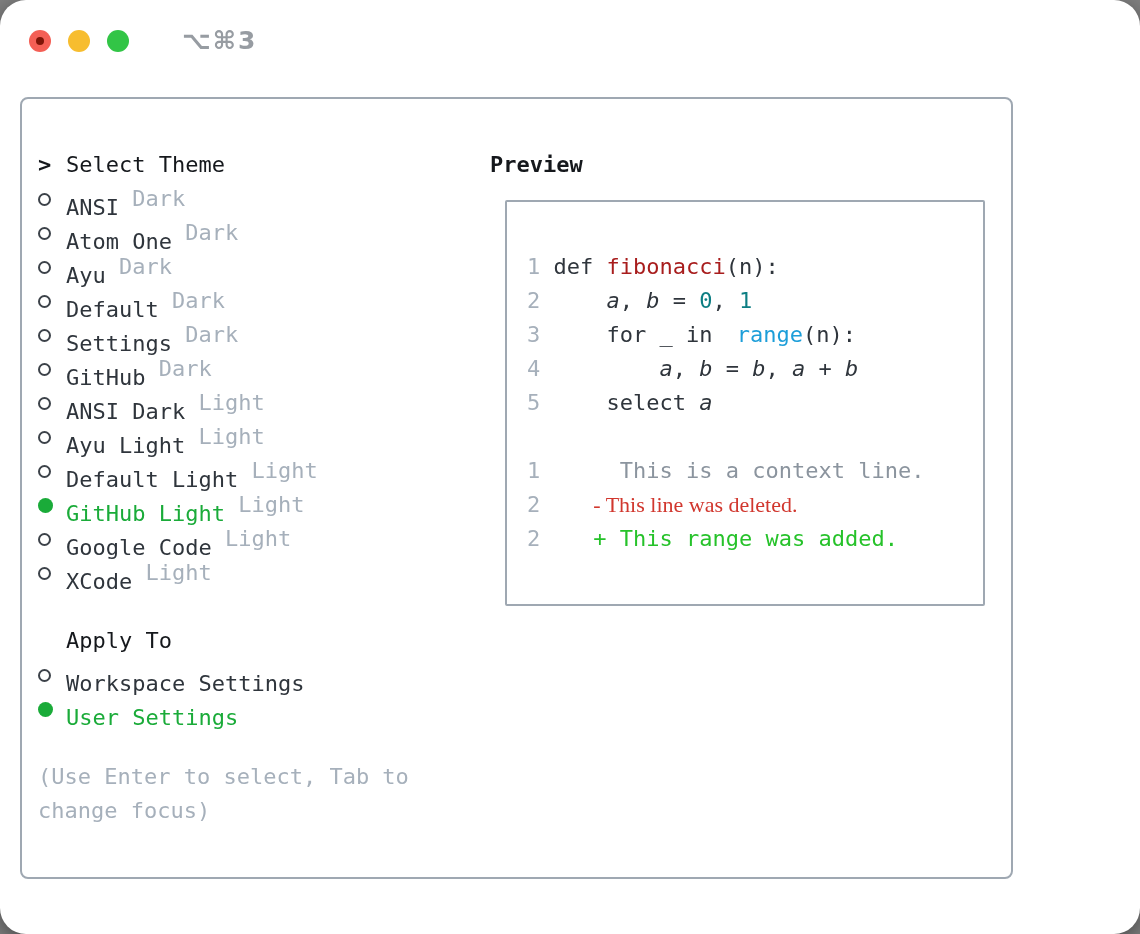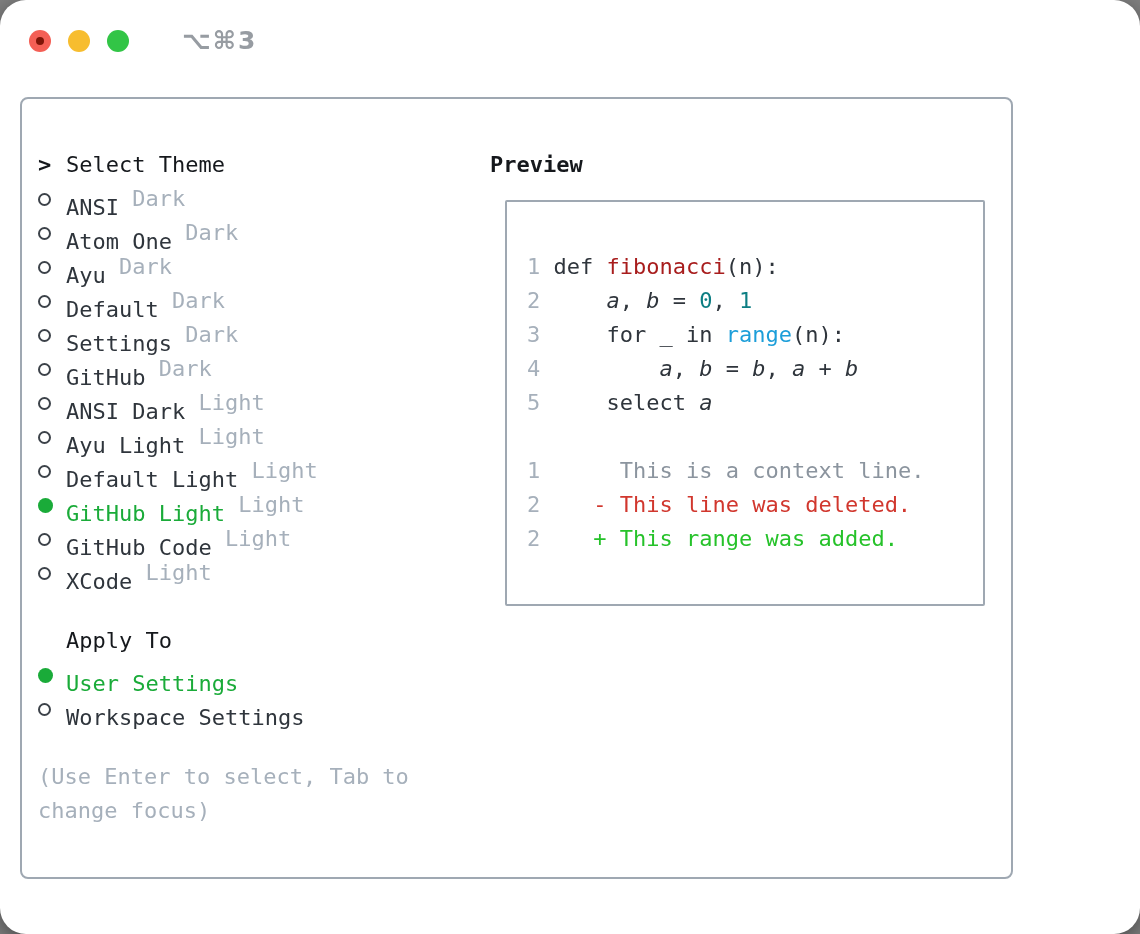--- a/index.html
+++ b/index.html
@@ -57,23 +57,23 @@
     position:absolute;left:483px;top:101px;width:480px;height:406px;
     border:2px solid var(--border);border-radius:2px;background:#fff;
     padding:48px 0 48px 20px;overflow:hidden;
   }
   .code-line{height:34px;line-height:34px;font-size:22px;white-space:pre;color:var(--text-dark);}
   .tok-ln{color:var(--muted);}
   .tok-t{color:var(--text-dark);}
   .tok-fn{color:var(--function-red);}
   .tok-v{color:var(--text-dark);font-style:italic;}
   .tok-n{color:var(--number-teal);}
-  .tok-b{color:var(--builtin-blue);}
+  .tok-b{color:var(--builtin-blue);margin-left:11px;}
   .tok-ctx{color:var(--context-gray);}
-  .tok-del{color:var(--deleted-red);}
+  .tok-del{color:var(--deleted-red);font-family:Liberation Serif, serif;}
   .tok-add{color:var(--added-green);}
 </style>
 </head>
 <body>
 
 <div class="window">
 
   <div class="titlebar">
     <span class="light close" style="background: rgb(244, 95, 85);"></span>
     <span class="light minimize" style="background: rgb(247, 189, 47);"></span>
@@ -93,34 +93,34 @@
           <div class="row"><span class="icon-col"><span class="radio"></span></span><span class="name">ANSI</span><span class="tag">Dark</span></div>
           <div class="row"><span class="icon-col"><span class="radio"></span></span><span class="name">Atom One</span><span class="tag">Dark</span></div>
           <div class="row"><span class="icon-col"><span class="radio"></span></span><span class="name">Ayu</span><span class="tag">Dark</span></div>
           <div class="row"><span class="icon-col"><span class="radio"></span></span><span class="name">Default</span><span class="tag">Dark</span></div>
           <div class="row"><span class="icon-col"><span class="radio"></span></span><span class="name">Settings</span><span class="tag">Dark</span></div>
           <div class="row"><span class="icon-col"><span class="radio"></span></span><span class="name">GitHub</span><span class="tag">Dark</span></div>
           <div class="row"><span class="icon-col"><span class="radio"></span></span><span class="name">ANSI Dark</span><span class="tag">Light</span></div>
           <div class="row"><span class="icon-col"><span class="radio"></span></span><span class="name">Ayu Light</span><span class="tag">Light</span></div>
           <div class="row"><span class="icon-col"><span class="radio"></span></span><span class="name">Default Light</span><span class="tag">Light</span></div>
           <div class="row"><span class="icon-col"><span class="radio selected"></span></span><span class="name selected-name">GitHub Light</span><span class="tag">Light</span></div>
-          <div class="row"><span class="icon-col"><span class="radio"></span></span><span class="name">GitHub Code</span><span class="tag">Light</span></div>
+          <div class="row"><span class="icon-col"><span class="radio"></span></span><span class="name">Google Code</span><span class="tag">Light</span></div>
           <div class="row"><span class="icon-col"><span class="radio"></span></span><span class="name">XCode</span><span class="tag">Light</span></div>
         </div>
 
       <div class="spacer"></div>
 
       <div class="row">
         <span class="icon-col"></span>
         <span class="apply-header">Apply To</span>
       </div>
 
       <div>
+          <div class="row"><span class="icon-col"><span class="radio"></span></span><span class="name">Workspace Settings</span></div>
           <div class="row"><span class="icon-col"><span class="radio selected"></span></span><span class="name selected-name">User Settings</span></div>
-          <div class="row"><span class="icon-col"><span class="radio"></span></span><span class="name">Workspace Settings</span></div>
         </div>
 
       <div class="spacer"></div>
 
       <div class="hint">(Use Enter to select, Tab to
 change focus)</div>
     </div>
 
     <div class="preview-label">Preview</div>
 

